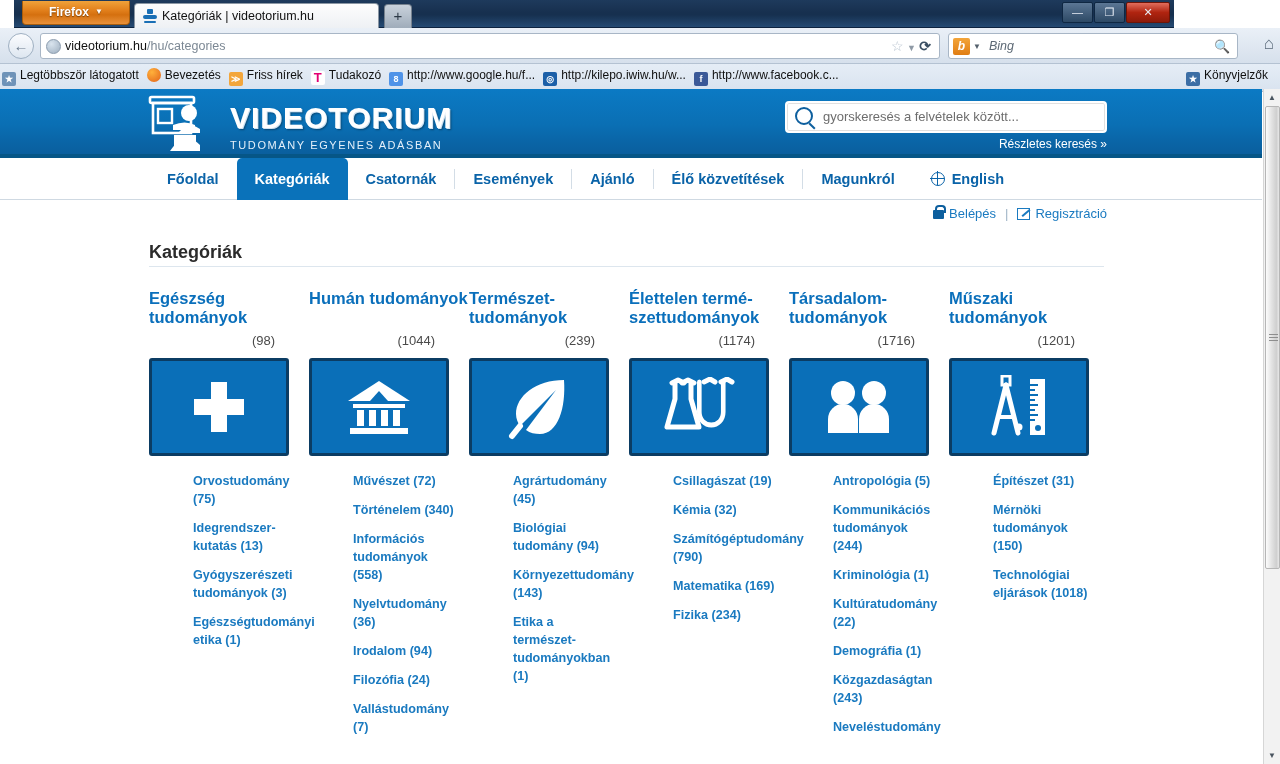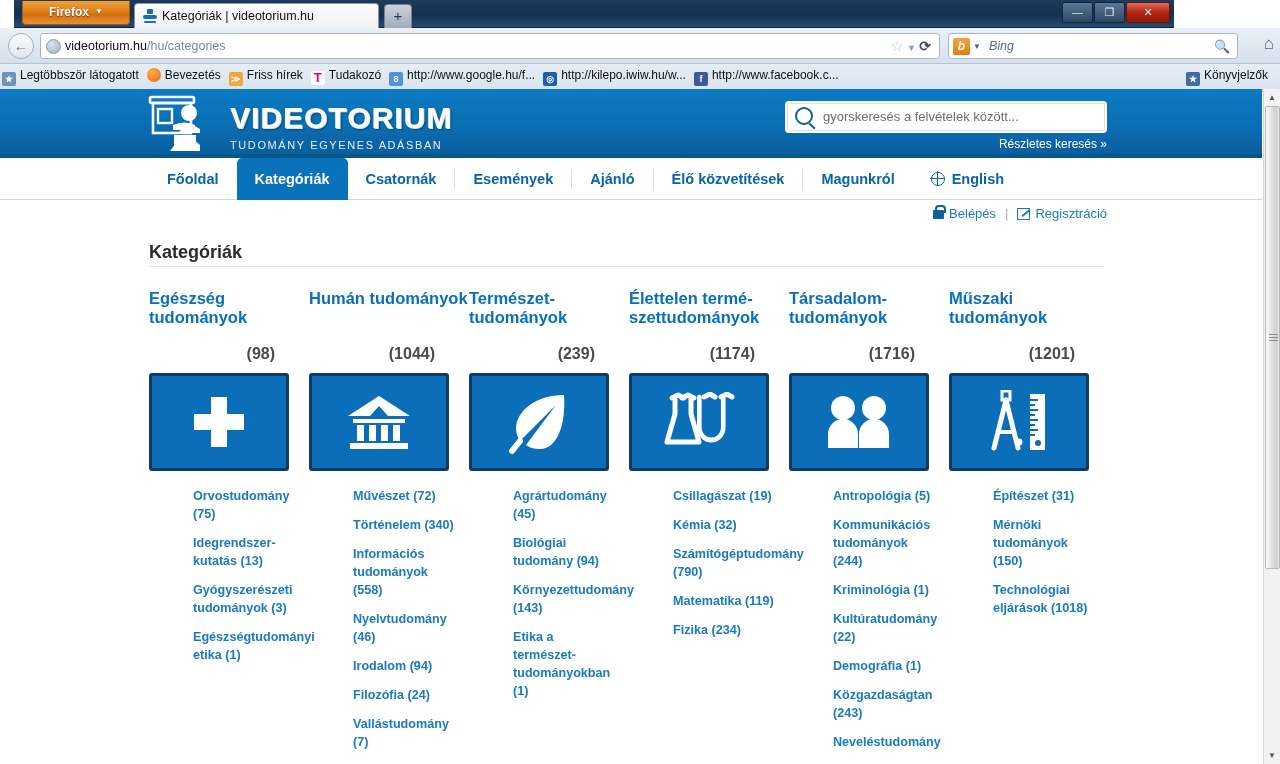--- a/index.html
+++ b/index.html
@@ -271,22 +271,22 @@
   .cols { display: flex; margin-top: 26px; width: 965px; }
   .col { width: 160px; margin-right: 0; }
   .col + .col { margin-left: 0; }
   .col { flex: 0 0 160px; }
 
   .cat-title {
     font-size: 16.5px; font-weight: bold; color: #0a6fbb; line-height: 19px;
     cursor: pointer; min-height: 42px;
   }
   .cat-count {
-    font-size: 16px; color: #4a4a4a; text-align: right;
-    width: 126px; margin-top: 14px; font-weight: bold;
+    font-size: 13px; color: #4a4a4a; text-align: right;
+    width: 126px; margin-top: 2px;
   }
   .tile {
     width: 140px; height: 98px; margin-top: 10px;
     background: #0a6fb8; border: 3px solid #0b3c63; border-radius: 3px;
     display: flex; align-items: center; justify-content: center;
     cursor: pointer;
   }
   .tile svg { display: block; }
 
   .sublist { margin-top: 16px; width: 150px; }
@@ -428,21 +428,21 @@
                 <rect x="37" y="33" width="7" height="16" fill="#ffffff"></rect>
                 <rect x="49" y="33" width="7" height="16" fill="#ffffff"></rect>
                 <rect x="6" y="51" width="58" height="6" fill="#ffffff"></rect>
               </svg>
             </span>
           </div>
           <div class="sublist">
             <span class="sublink">Művészet (72)</span>
             <span class="sublink">Történelem (340)</span>
             <span class="sublink">Információs tudományok (558)</span>
-            <span class="sublink">Nyelvtudomány (46)</span>
+            <span class="sublink">Nyelvtudomány (36)</span>
             <span class="sublink">Irodalom (94)</span>
             <span class="sublink">Filozófia (24)</span>
             <span class="sublink">Vallástudomány (7)</span>
           </div>
         </div>
 
         <div class="col">
           <div class="cat-title">Természet-tudományok</div>
           <div class="cat-count">(239)</div>
           <div class="tile">
@@ -473,21 +473,21 @@
                 <path d="M46 5 l0 30 c0 8 6 13 13 13 s13 -5 13 -13 l0 -30" transform="translate(-6,0) scale(0.92,1)"></path>
                 <path d="M41 5 l6 -3 5 3"></path>
                 <path d="M58 5 l6 -3 5 3"></path>
               </svg>
             </span>
           </div>
           <div class="sublist">
             <span class="sublink">Csillagászat (19)</span>
             <span class="sublink">Kémia (32)</span>
             <span class="sublink">Számítógéptudomány (790)</span>
-            <span class="sublink">Matematika (119)</span>
+            <span class="sublink">Matematika (169)</span>
             <span class="sublink">Fizika (234)</span>
           </div>
         </div>
 
         <div class="col">
           <div class="cat-title">Társadalom-tudományok</div>
           <div class="cat-count">(1716)</div>
           <div class="tile">
             <span>
               <svg width="74" height="56" viewBox="0 0 74 56">

